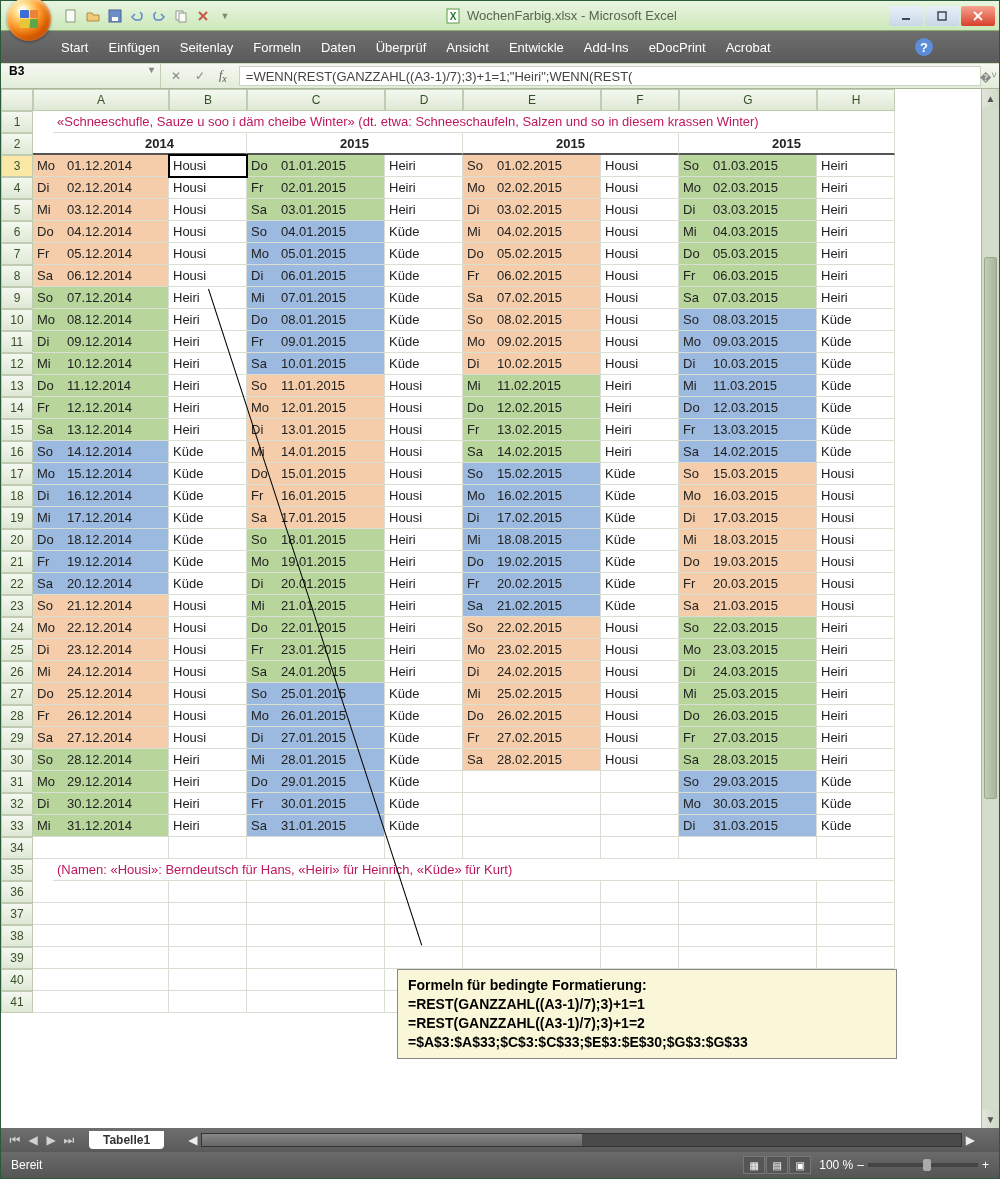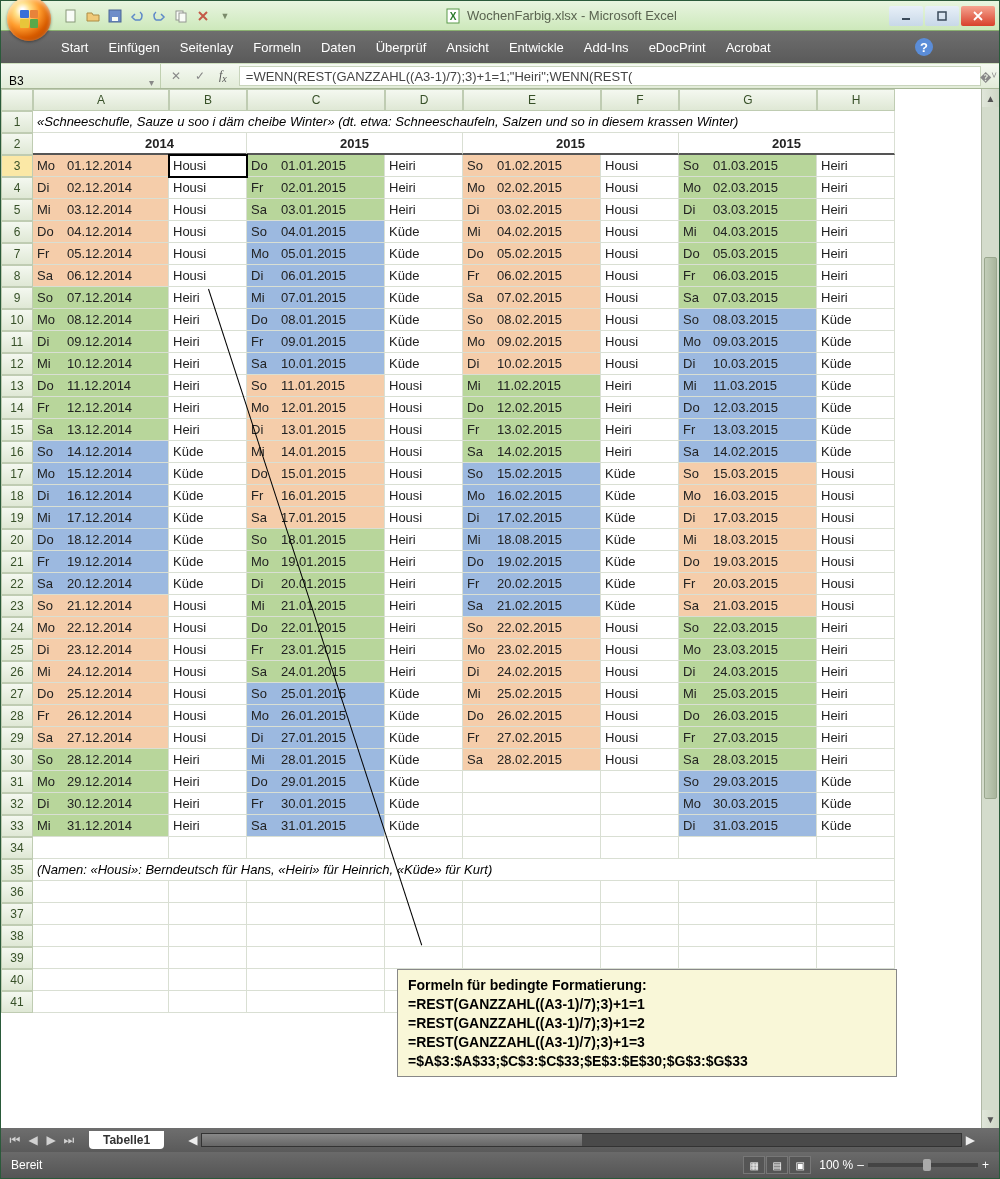--- a/index.html
+++ b/index.html
@@ -16,38 +16,38 @@
 .win-ctl{display:flex;gap:2px;}
 .wbtn{width:34px;height:20px;display:flex;align-items:center;justify-content:center;border:none;border-radius:2px;font-family:inherit;}
 .wbtn.min{background:linear-gradient(#e8f0f8,#c8d8e8);}
 .wbtn.max{background:linear-gradient(#e8f0f8,#c8d8e8);}
 .wbtn.close{background:linear-gradient(#f5a490,#d8402b);color:#fff;}
 .ribbon{background:linear-gradient(#6e6e6e,#5a5a5a);height:32px;display:flex;align-items:center;padding:0 0 0 50px;color:#fff;font-size:13px;gap:0;}
 .ribbon .tab{padding:0 10px;height:100%;display:flex;align-items:center;cursor:pointer;}
 .ribbon .help{margin-left:auto;margin-right:66px;width:18px;height:18px;border-radius:50%;background:#5b8dd8;color:#fff;display:flex;align-items:center;justify-content:center;font-weight:bold;}
 .subwin{position:absolute;right:16px;top:60px;display:flex;gap:10px;color:#ddd;font-size:12px;}
 .formula-row{height:26px;background:linear-gradient(#f5f9f2,#e2ecd8);display:flex;align-items:center;border-top:1px solid #cfe0c0;border-bottom:1px solid #a8b898;}
-.namebox{width:160px;padding:0 8px;display:flex;align-items:flex-end;height:100%;border-right:1px solid #c0d0b0;font-weight:normal;position:relative;}
+.namebox{width:160px;padding:0 8px;display:flex;align-items:flex-start;height:100%;border-right:1px solid #c0d0b0;font-weight:bold;position:relative;}
 .namebox::after{content:"▾";position:absolute;right:6px;color:#888;font-size:10px;}
 .fx-ctl{display:flex;align-items:center;gap:2px;padding:0 4px;}
 .fx-btn{width:22px;height:20px;display:flex;align-items:center;justify-content:center;color:#888;font-size:12px;}
 .fx-label{font-style:italic;font-family:"Times New Roman",serif;color:#555;padding:0 6px;text-align:right;}
 .formula-input{flex:1;padding:0 6px;font-size:13px;background:#fff;height:20px;line-height:20px;border:1px solid #c8d4bc;margin:2px 18px 2px 2px;color:#444;}
 .expand{position:absolute;right:4px;width:14px;height:20px;display:flex;align-items:center;justify-content:center;color:#888;}
 .sheet{flex:1;display:flex;overflow:hidden;background:#fff;position:relative;}
 .grid{flex:1;display:grid;grid-template-columns:32px 136px 78px 138px 78px 138px 78px 138px 78px;grid-auto-rows:22px;font-size:13px;color:#222;position:relative;}
 .hdr{background:linear-gradient(#f4f8f0,#dfe8d5);border:1px solid #bfccb2;display:flex;align-items:center;justify-content:center;color:#375028;font-size:12px;}
 .rowhdr{background:linear-gradient(#f4f8f0,#dfe8d5);border:1px solid #bfccb2;display:flex;align-items:center;justify-content:center;color:#375028;font-size:12px;}
 .rowhdr.sel{background:#fbe8a6;}
 .cell{border-right:1px solid #d9dfd3;border-bottom:1px solid #d9dfd3;padding:0 4px;display:flex;align-items:center;white-space:nowrap;overflow:hidden;}
 .yearhdr{justify-content:center;font-weight:bold;border-bottom:2px solid #555;}
 .c-peach{background:#f5cdaa;}
 .c-blue{background:#9cb9e0;}
 .c-green{background:#b8d69b;}
-.title-row{font-style:italic;color:#000000;}
+.title-row{color:#be185d;margin-left:20px;}
 .selected{outline:2px solid #000;outline-offset:-1px;z-index:3;background:#fff;}
 .sheet-tabs{height:24px;background:linear-gradient(#6e6e6e,#5a5a5a);display:flex;align-items:center;color:#eee;font-size:12px;}
 .tab-nav{display:flex;gap:2px;padding:0 6px;}
 .tab-nav span{width:16px;text-align:center;opacity:.8;cursor:pointer;}
 .sheet-tab{background:#fff;color:#333;padding:2px 14px;border-radius:0 0 4px 4px;margin-left:6px;font-weight:bold;}
 .hscroll{flex:1;display:flex;align-items:center;margin:0 20px;}
 .hscroll-track{flex:1;height:14px;background:#4a4a4a;border:1px solid #333;position:relative;}
 .hscroll-thumb{position:absolute;left:0;width:50%;height:100%;background:linear-gradient(#888,#666);}
 .status{height:26px;background:linear-gradient(#6a6a6a,#555);display:flex;align-items:center;color:#fff;font-size:12px;padding:0 10px;}
 .status-right{margin-left:auto;display:flex;align-items:center;gap:8px;}
@@ -1150,21 +1150,20 @@
    <div class="trk">
           <div class="thumb"></div>
         </div>
    <div class="arr">▼</div>
   </div>
   <div class="callout-line"></div>
   <div class="callout">
    <div>Formeln für bedingte Formatierung:</div>
    <div> =REST(GANZZAHL((A3-1)/7);3)+1=1</div>
    <div> =REST(GANZZAHL((A3-1)/7);3)+1=2</div>
-   <div> =REST(GANZZAHL((A3-1)/7);3)+1=3</div>
    <div>=$A$3:$A$33;$C$3:$C$33;$E$3:$E$30;$G$3:$G$33</div>
   </div>
  </div>
 
  <div class="sheet-tabs">
   <div class="tab-nav">
    <span>⏮</span>
    <span>◀</span>
    <span>▶</span>
    <span>⏭</span>

